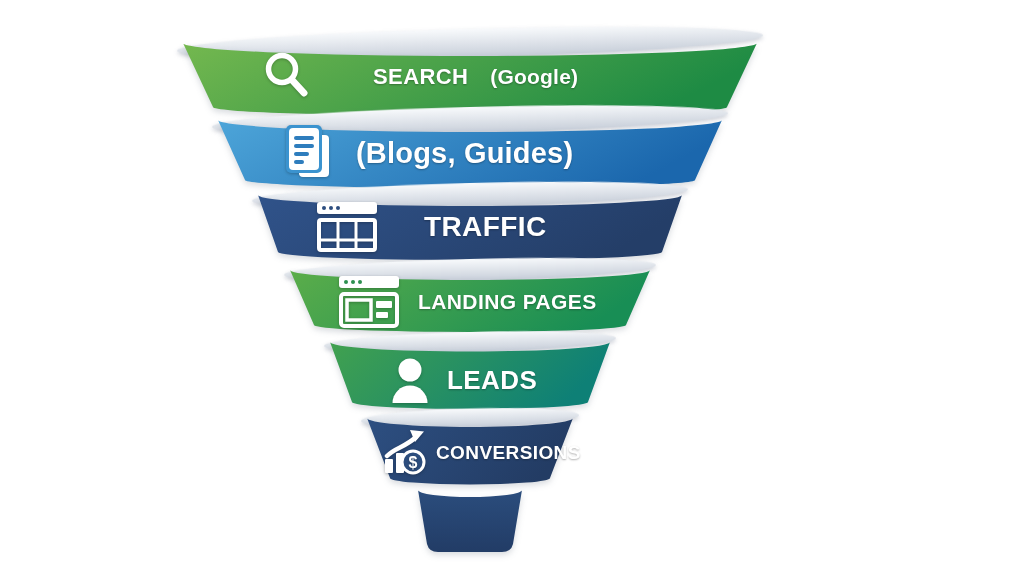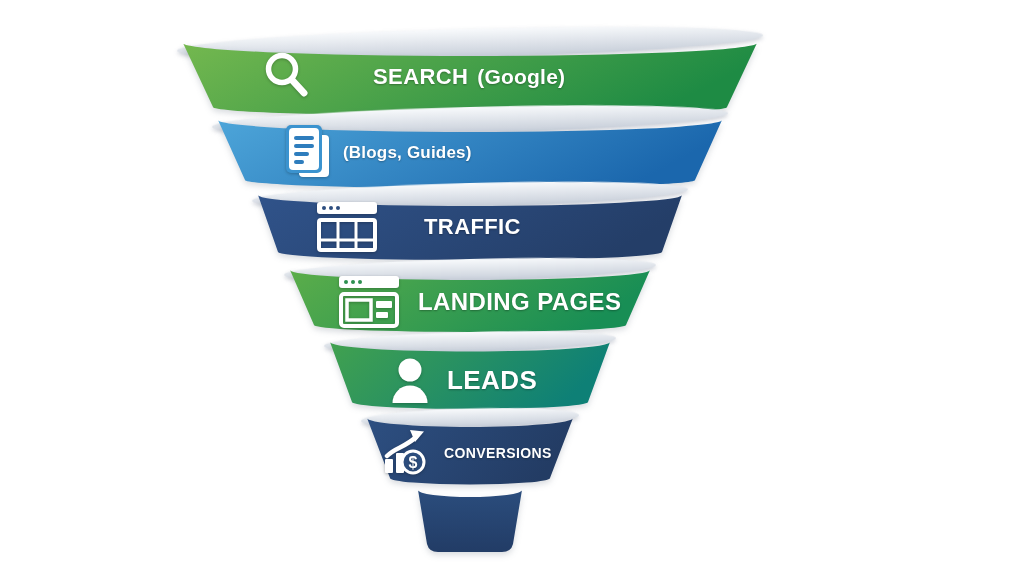--- a/index.html
+++ b/index.html
@@ -9,21 +9,21 @@
   }
   .funnel-svg{position:absolute;left:0;top:0;}
   .band{filter:drop-shadow(0 3px 3px rgba(40,55,80,.18));}
   .lip{filter:drop-shadow(0 2px 2px rgba(90,100,125,.30));}
   .label-row{
     position:absolute;display:flex;align-items:center;transform:translateY(-50%);
     color:#ffffff;white-space:nowrap;text-shadow:0 1px 2px rgba(0,0,0,.30);
   }
   .icon-wrap{display:flex;align-items:center;filter:drop-shadow(0 1.5px 1.5px rgba(0,0,0,.25));}
   .label-main{font-weight:700;letter-spacing:.4px;}
-  .label-sub{font-weight:700;margin-left:9px;letter-spacing:.2px;}
+  .label-sub{font-weight:700;margin-left:22px;letter-spacing:.2px;}
 </style>
 </head>
 <body>
 
 <div class="stage">
 
   <svg class="funnel-svg" width="1024" height="575" viewBox="0 0 1024 575">
     <defs>
       <linearGradient id="grad-lip" x1="0" y1="0" x2="0" y2="1">
         <stop offset="0" stop-color="#f8fafc"></stop>
@@ -108,53 +108,53 @@
       <svg width="50" height="56" viewBox="0 0 50 56">
         <rect x="15" y="10" width="30" height="42" rx="4" fill="#fff"></rect>
         <rect x="2" y="0" width="36" height="48" rx="5" fill="#3b93cf"></rect>
         <rect x="5" y="3" width="30" height="42" rx="4" fill="#fff"></rect>
         <rect x="10" y="11" width="20" height="4" rx="2" fill="#2e7dbd"></rect>
         <rect x="10" y="19" width="20" height="4" rx="2" fill="#2e7dbd"></rect>
         <rect x="10" y="27" width="15" height="4" rx="2" fill="#2e7dbd"></rect>
         <rect x="10" y="35" width="10" height="4" rx="2" fill="#2e7dbd"></rect>
       </svg>
     </span>
-    <span class="label-sub" style="font-size:17px;">(Blogs, Guides)</span>
+    <span class="label-sub" style="font-size:29px;">(Blogs, Guides)</span>
   </div>
 
   <div class="label-row" style="left:316px;top:227px;">
     <span class="icon-wrap">
       <svg width="62" height="50" viewBox="0 0 62 50">
         <rect x="1" y="0" width="60" height="12" rx="3" fill="#fff"></rect>
         <circle cx="8" cy="6" r="2" fill="#2c4d7f"></circle>
         <circle cx="15" cy="6" r="2" fill="#2c4d7f"></circle>
         <circle cx="22" cy="6" r="2" fill="#2c4d7f"></circle>
         <rect x="3" y="18" width="56" height="30" rx="2" fill="none" stroke="#fff" stroke-width="4"></rect>
         <line x1="22" y1="18" x2="22" y2="48" stroke="#fff" stroke-width="3"></line>
         <line x1="40" y1="18" x2="40" y2="48" stroke="#fff" stroke-width="3"></line>
         <line x1="3" y1="38" x2="59" y2="38" stroke="#fff" stroke-width="3"></line>
       </svg>
     </span>
-    <span class="label-main" style="margin-left:46px;font-size:22px;">TRAFFIC</span>
+    <span class="label-main" style="margin-left:46px;font-size:28px;">TRAFFIC</span>
   </div>
 
   <div class="label-row" style="left:338px;top:302px;">
     <span class="icon-wrap">
       <svg width="62" height="52" viewBox="0 0 62 52">
         <rect x="1" y="0" width="60" height="12" rx="3" fill="#fff"></rect>
         <circle cx="8" cy="6" r="2" fill="#2e9050"></circle>
         <circle cx="15" cy="6" r="2" fill="#2e9050"></circle>
         <circle cx="22" cy="6" r="2" fill="#2e9050"></circle>
         <rect x="3" y="18" width="56" height="32" rx="3" fill="none" stroke="#fff" stroke-width="4"></rect>
         <rect x="9" y="24" width="24" height="20" fill="none" stroke="#fff" stroke-width="3.5"></rect>
         <rect x="38" y="25" width="16" height="7" rx="1" fill="#fff"></rect>
         <rect x="38" y="36" width="12" height="6" rx="1" fill="#fff"></rect>
       </svg>
     </span>
-    <span class="label-main" style="margin-left:18px;font-size:24px;">LANDING PAGES</span>
+    <span class="label-main" style="margin-left:18px;font-size:21px;">LANDING PAGES</span>
   </div>
 
   <div class="label-row" style="left:388px;top:380px;">
     <span class="icon-wrap">
       <svg width="44" height="46" viewBox="0 0 44 46">
         <circle cx="22" cy="13" r="11.5" fill="#fff"></circle>
         <path d="M 4.5 46 A 17.5 17.5 0 0 1 39.5 46 Z" fill="#fff"></path>
       </svg>
     </span>
     <span class="label-main" style="margin-left:15px;font-size:26px;">LEADS</span>
@@ -164,16 +164,16 @@
     <span class="icon-wrap">
       <svg width="52" height="48" viewBox="0 0 52 48">
         <rect x="1" y="30" width="8" height="14" rx="1" fill="#fff"></rect>
         <rect x="12" y="24" width="8" height="20" rx="1" fill="#fff"></rect>
         <path d="M 3 27 C 12 18 20 19 32 8" stroke="#fff" stroke-width="4.5" fill="none" stroke-linecap="round"></path>
         <path d="M 26 1 L 40 2.5 L 31 13 Z" fill="#fff"></path>
         <circle cx="29" cy="33" r="11" stroke="#fff" stroke-width="3" fill="#2c4d7d"></circle>
         <text x="29" y="38.5" font-size="16" font-weight="bold" fill="#fff" text-anchor="middle" font-family="Liberation Sans, sans-serif">$</text>
       </svg>
     </span>
-    <span class="label-main" style="margin-left:8px;font-size:14px;text-align:center;">CONVERSIONS</span>
+    <span class="label-main" style="margin-left:0;font-size:19px;text-align:center;">CONVERSIONS</span>
   </div>
 
 </div>
 
 </body></html>

